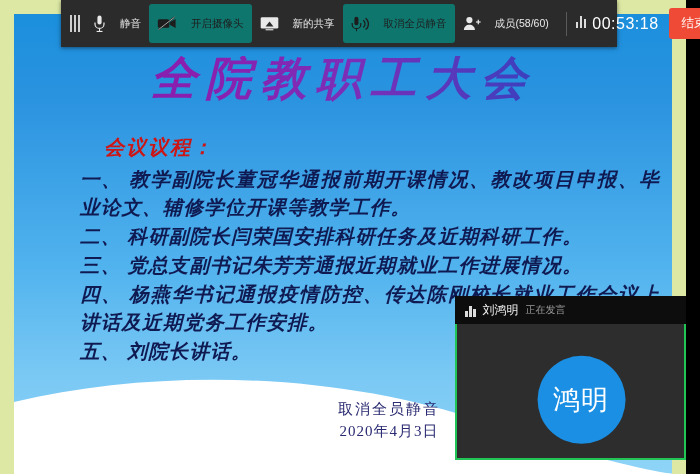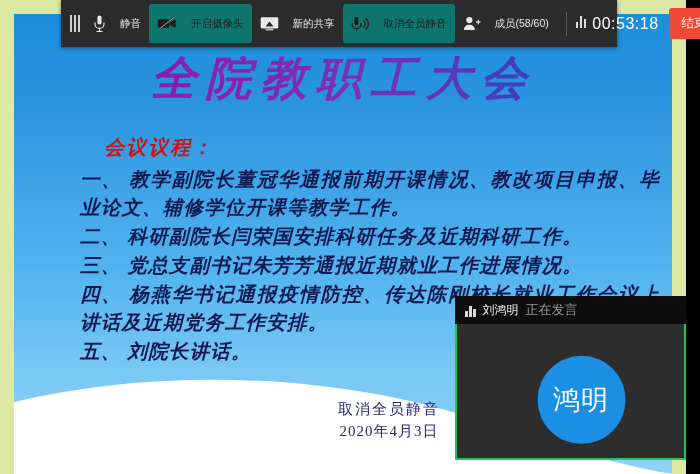--- a/index.html
+++ b/index.html
@@ -102,21 +102,21 @@
   
   .video-panel {
     position:absolute; right:14px; bottom:14px; width:231px; height:164px;
     background:#2a2a2a; z-index:50;
   }
   .vp-bar {
     height:28px; background:#0d0d0d; display:flex; align-items:center;
     gap:7px; padding:0 10px;
   }
   .vp-name { color:#f0f0f0; font-size:12px; }
-  .vp-status { color:#9c9c9c; font-size:13px; }
+  .vp-status { color:#9c9c9c; font-size:10px; }
   .vp-stage {
     position:relative; height:136px; background:#2d2d2d;
     border:2px solid #21c455; border-top:none;
     display:flex; align-items:center; justify-content:center;
   }
   .vp-avatar {
     position:absolute; left:50%; top:50%;
     transform:translate(-38%,-40%);
     width:88px; height:88px; border-radius:50%;
     background:#1a8fe3; color:#fff;

